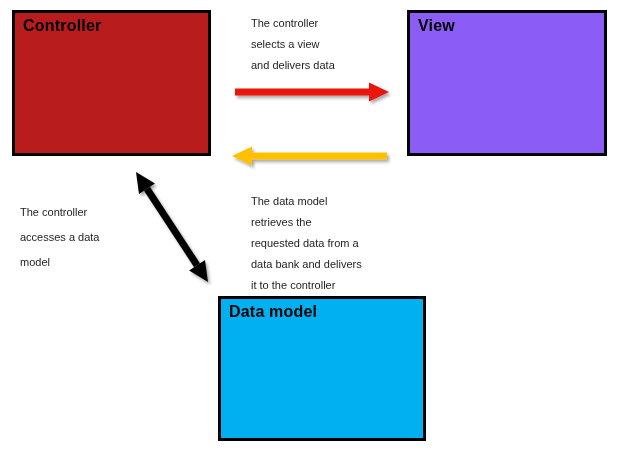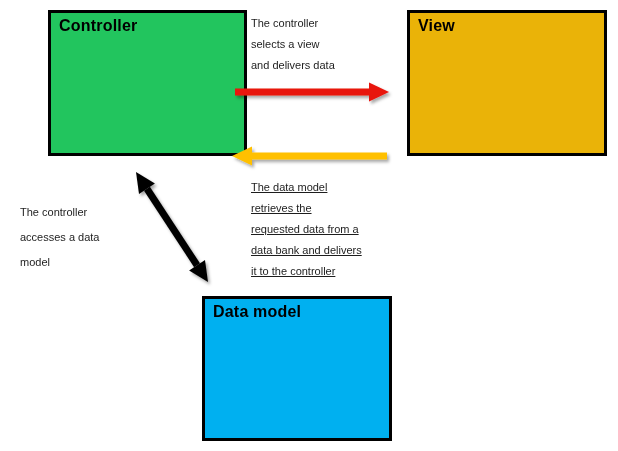--- a/index.html
+++ b/index.html
@@ -23,53 +23,53 @@
     padding: 4px 6px 0 8px;
   }
   .box-label {
     font-size: 16px;
     font-weight: bold;
     color: #000000;
     letter-spacing: 0.2px;
   }
   .box-controller { left: 12px;  top: 10px;  width: 199px; height: 146px; }
   .box-view       { left: 407px; top: 10px;  width: 200px; height: 146px; }
-  .box-datamodel  { left: 202px; top: 296px; width: 190px; height: 145px; }
+  .box-datamodel  { left: 218px; top: 296px; width: 208px; height: 145px; }
 
   .annotation {
     position: absolute;
     font-size: 11px;
     line-height: 21px;
     white-space: pre-line;
     color: #1d1d1d;
   }
   .ann-controller-selects { left: 251px; top: 13px;  width: 160px; }
   .ann-view-triggers      { left: 251px; top: 100px; width: 160px; }
-  .ann-datamodel-retrieves{ left: 251px; top: 177px; width: 170px; text-decoration: underline; }
+  .ann-datamodel-retrieves{ left: 251px; top: 191px; width: 170px; }
   .ann-controller-accesses{ left: 20px;  top: 200px; width: 140px; line-height: 25px; }
 
   .arrow-layer {
     position: absolute;
     left: 0;
     top: 0;
     width: 618px;
     height: 451px;
     pointer-events: none;
   }
 </style>
 </head>
 <body>
 
 <div class="canvas">
 
-  <div class="box box-controller" style="background-color: #22c55e; margin-left: 36px;">
+  <div class="box box-controller" style="background-color: #b91c1c;">
     <span class="box-label">Controller</span>
   </div>
 
-  <div class="box box-view" style="background-color: #eab308;">
+  <div class="box box-view" style="background-color: #8b5cf6;">
     <span class="box-label">View</span>
   </div>
 
   <div class="box box-datamodel" style="background-color: rgb(0, 176, 240);">
     <span class="box-label">Data model</span>
   </div>
 
   <div class="annotation ann-controller-selects">The controller
 selects a view
 and delivers data</div>

